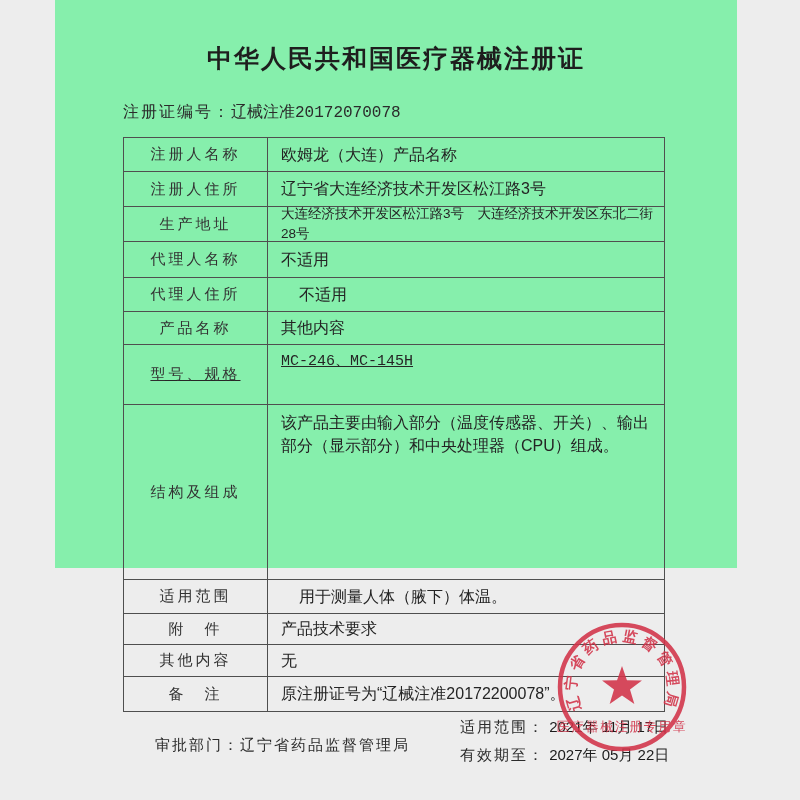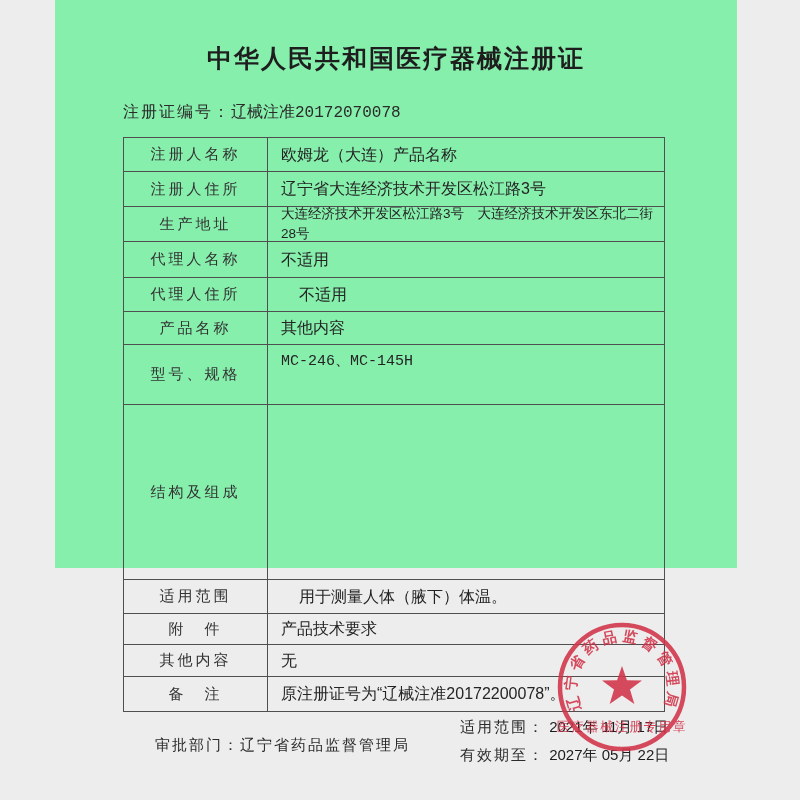--- a/index.html
+++ b/index.html
@@ -67,21 +67,21 @@
   }
   .cell-value {
     flex: 1;
     display: flex; align-items: center;
     padding: 3px 10px 3px 13px;
     font-size: 16px;
     color: #242424;
     line-height: 1.45;
   }
   .h33 { height: 33px; justify-content: space-between; } .h35 { height: 35px; } .h36 { height: 36px; }
-  .h34 { height: 34px; gap: 18px; } .h60 { height: 60px; } .h175 { height: 175px; }
+  .h34 { height: 34px; gap: 18px; } .h60 { height: 60px; text-decoration: underline; } .h175 { height: 175px; }
   .h31 { height: 31px; } .h32 { height: 32px; }
   .v-top { align-items: flex-start; padding-top: 6px; }
   .small { font-size: 13.5px; }
   .mono { font-family: "Liberation Mono", "DejaVu Sans Mono", monospace; font-size: 15px; }
 
   
   .footer-left {
     position: absolute;
     left: 100px; top: 736px;
     font-size: 15px;
@@ -146,20 +146,21 @@
     <div class="row h33">
       <div class="cell-label">产品名称</div>
       <div class="cell-value">其他内容</div>
     </div>
     <div class="row h60">
       <div class="cell-label">型号、规格</div>
       <div class="cell-value v-top mono">MC-246、MC-145H</div>
     </div>
     <div class="row h175">
       <div class="cell-label">结构及组成</div>
+      <div class="cell-value v-top">该产品主要由输入部分（温度传感器、开关）、输出部分（显示部分）和中央处理器（CPU）组成。</div>
     </div>
     <div class="row h34">
       <div class="cell-label">适用范围</div>
       <div class="cell-value">用于测量人体（腋下）体温。</div>
     </div>
     <div class="row h31">
       <div class="cell-label">附　件</div>
       <div class="cell-value">产品技术要求</div>
     </div>
     <div class="row h32">

